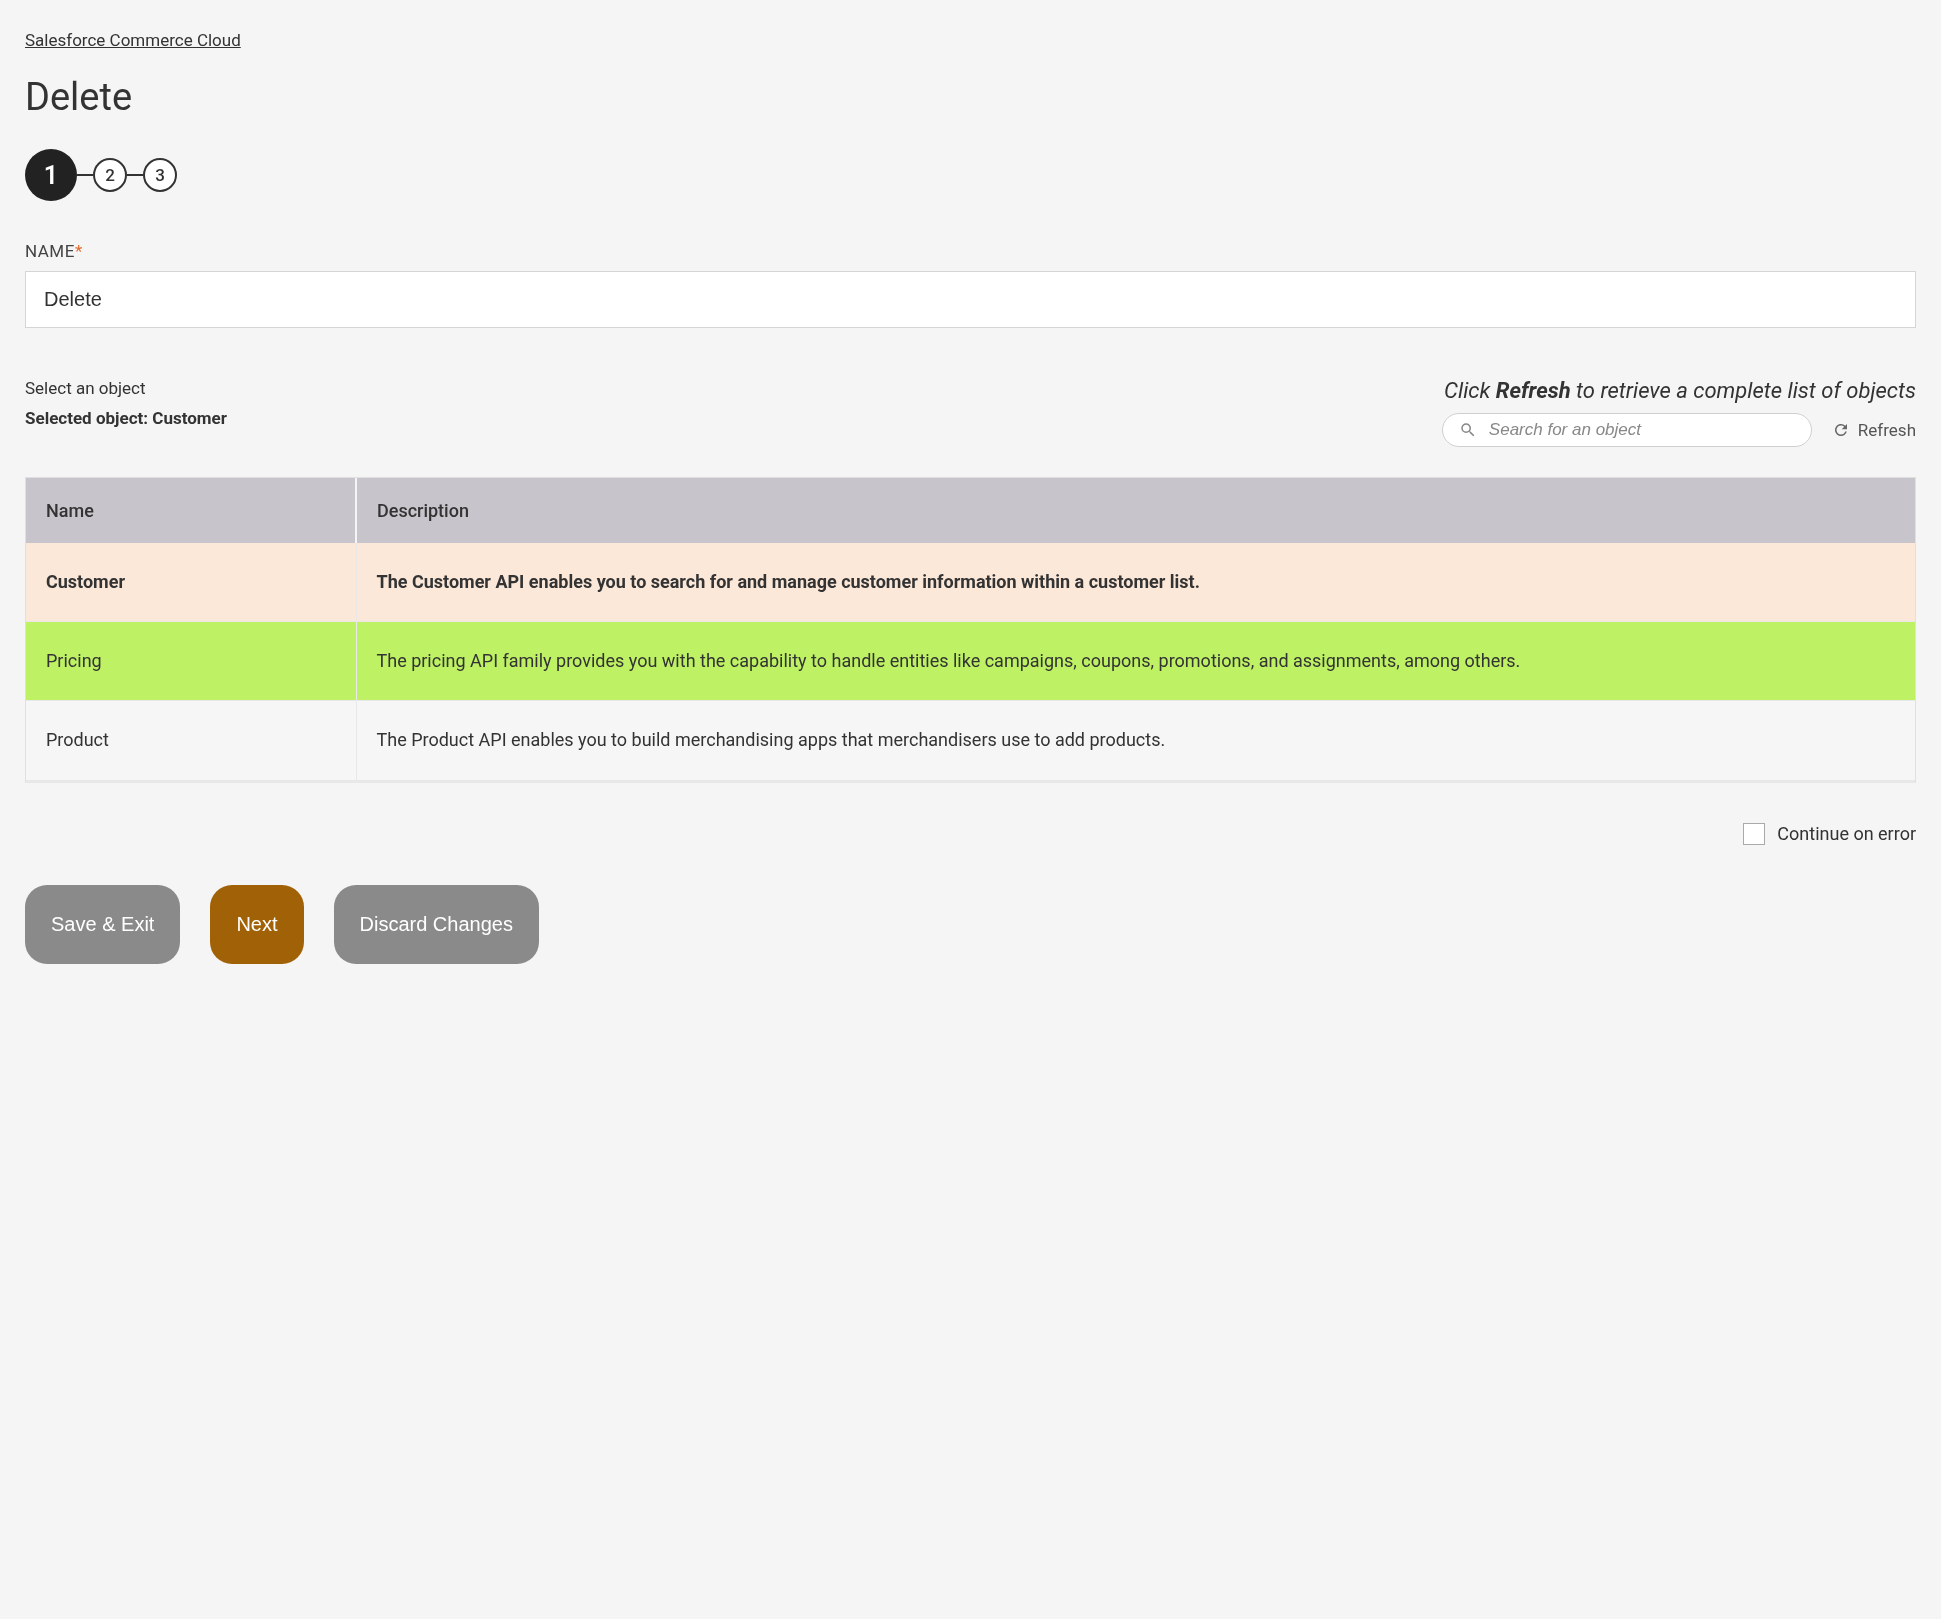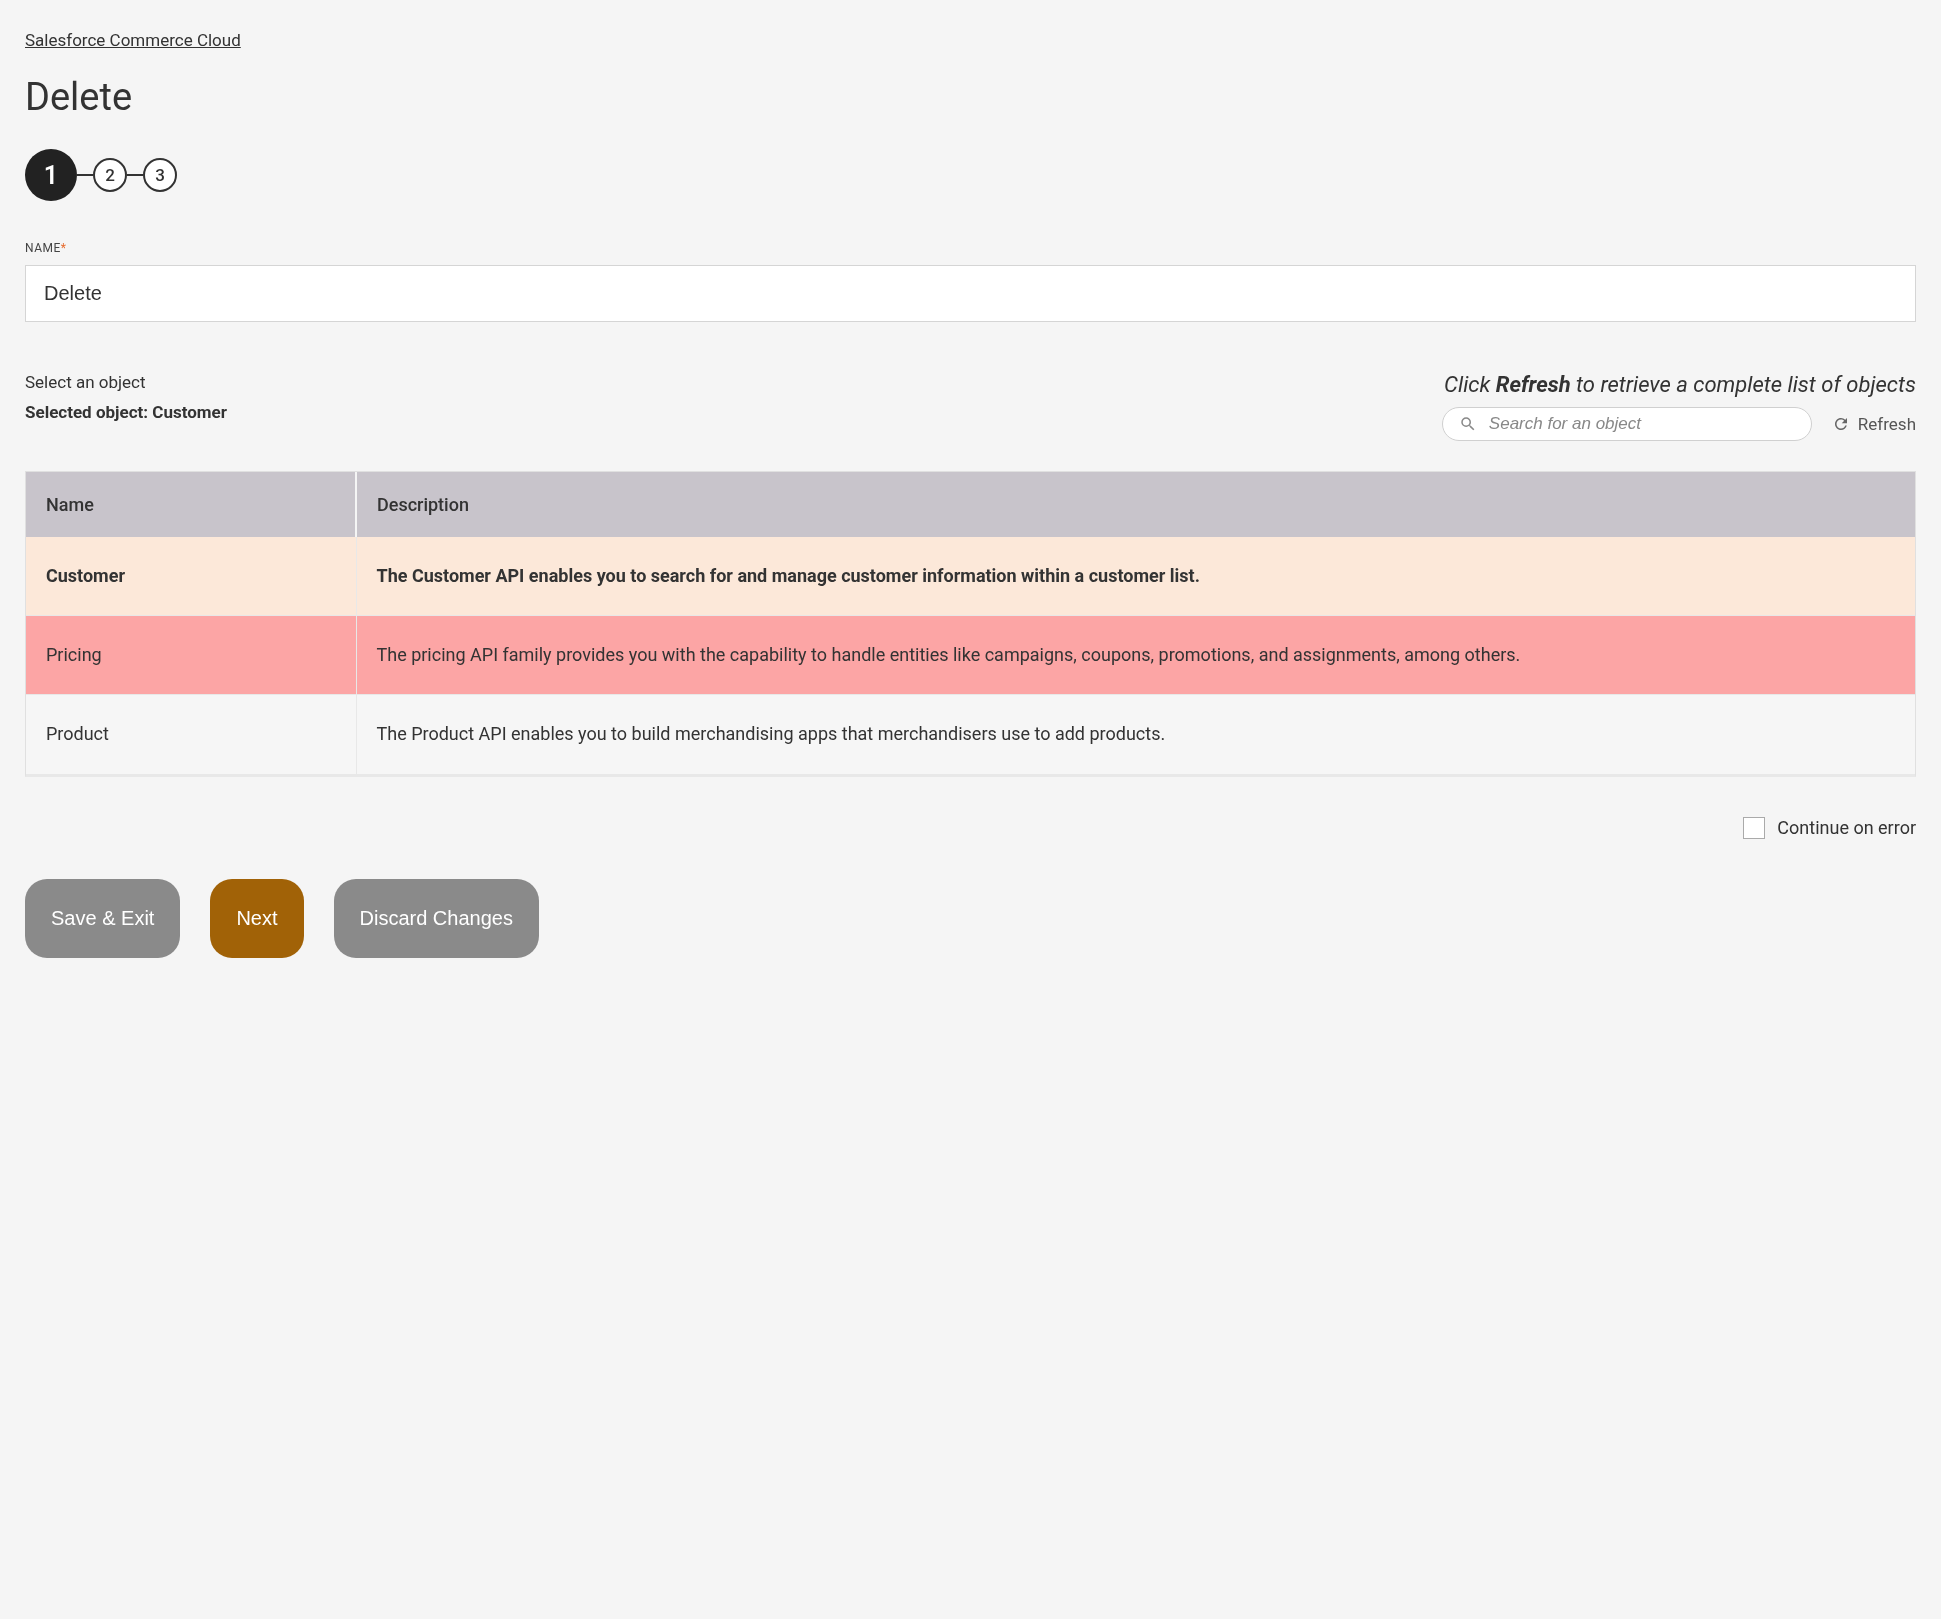--- a/index.html
+++ b/index.html
@@ -55,21 +55,21 @@
       width: 34px;
       height: 34px;
       font-size: 17px;
     }
     .step-line {
       width: 16px;
       height: 2px;
       background: #333;
     }
     .field-label {
-      font-size: 12px;
+      font-size: 17px;
       letter-spacing: 0.5px;
       color: #444;
       margin-bottom: 10px;
       display: block;
     }
     .required-mark { color: #e66a2c; }
     .name-input {
       width: 100%;
       padding: 16px 18px;
       font-size: 20px;
@@ -162,21 +162,21 @@
       line-height: 1.9;
       border-right: 1px solid #e8e8e8;
       border-bottom: 1px solid #e8e8e8;
       vertical-align: top;
     }
     tbody tr td:last-child { border-right: none; }
     tbody tr.selected td {
       background: #fce8d9;
       font-weight: 700;
     }
-    tbody tr.odd td { background: #fca5a5; }
+    tbody tr.odd td { background: #bef264; }
     tbody tr.even td { background: #f6f6f6; }
     .checkbox-row {
       display: flex;
       align-items: center;
       gap: 12px;
       margin-top: 40px;
       margin-bottom: 40px;
       justify-content: flex-end;
     }
     .checkbox-row input[type="checkbox"] {

